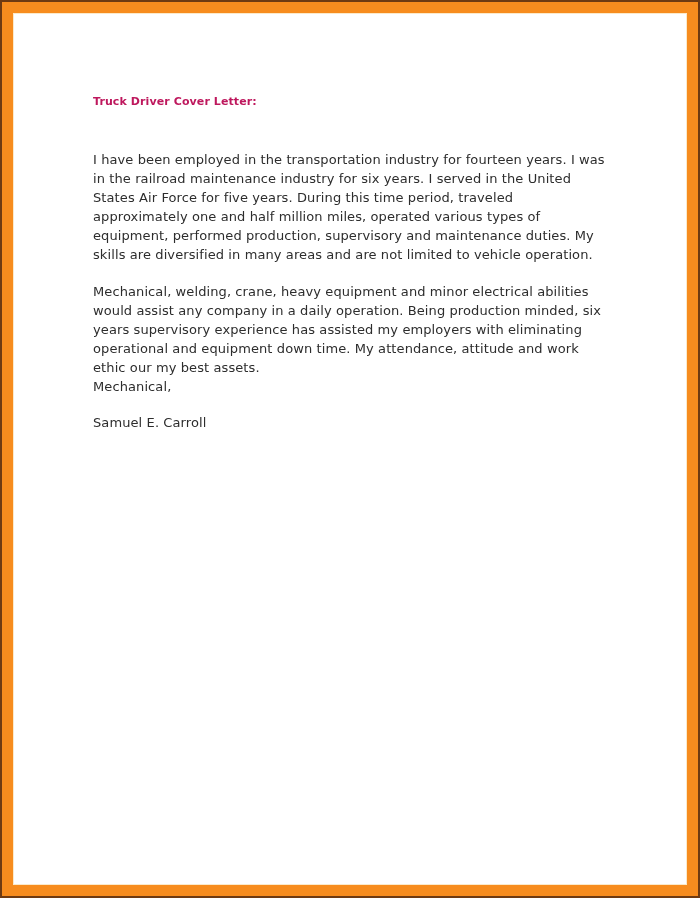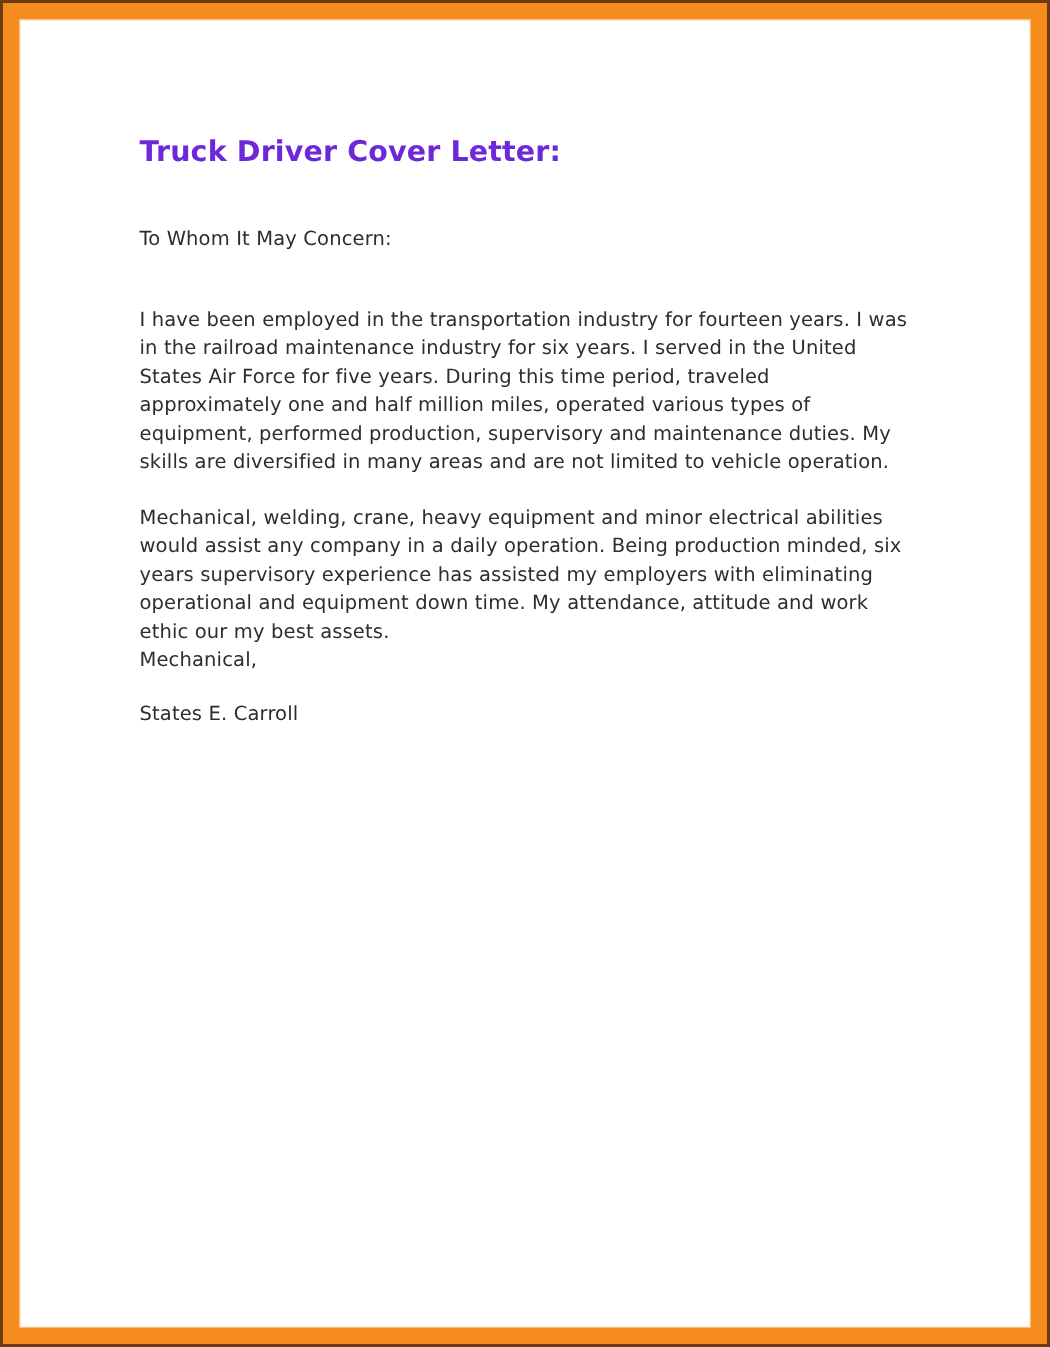--- a/index.html
+++ b/index.html
@@ -25,23 +25,23 @@
   .content {
     box-sizing: border-box;
     padding: 79px 80px 0 80px;
     font-family: "DejaVu Sans", "Liberation Sans", sans-serif;
     font-size: 13px;
     line-height: 19px;
     color: #2d2d2d;
     letter-spacing: 0.1px;
   }
   .title {
-    font-size: 19px;
+    font-size: 11px;
     font-weight: bold;
-    color: #6d28d9;
+    color: #be185d;
     margin: 0 0 39px 0;
     line-height: 19px;
   }
   .salutation {
     margin: 0 0 35px 0;
   }
   .para-1 {
     margin: 0 0 23px 0;
   }
   .para-2 {
@@ -58,20 +58,19 @@
   }
   p { padding: 0; }
 </style>
 </head>
 <body>
 
 <div class="page">
   <div class="frame">
     <div class="content">
       <h1 class="title">Truck Driver Cover Letter:</h1>
-      <p class="salutation">To Whom It May Concern:</p>
       <p class="para-2">I have been employed in the transportation industry for fourteen years. I was in the railroad maintenance industry for six years. I served in the United States Air Force for five years. During this time period, traveled approximately one and half million miles, operated various types of equipment, performed production, supervisory and maintenance duties. My skills are diversified in many areas and are not limited to vehicle operation.</p>
       <p class="para-3">Mechanical, welding, crane, heavy equipment and minor electrical abilities would assist any company in a daily operation. Being production minded, six years supervisory experience has assisted my employers with eliminating operational and equipment down time. My attendance, attitude and work ethic our my best assets.</p>
       <p class="closing">Mechanical,</p>
-      <p class="signature">States E. Carroll</p>
+      <p class="signature">Samuel E. Carroll</p>
     </div>
   </div>
 </div>
 
 </body></html>

